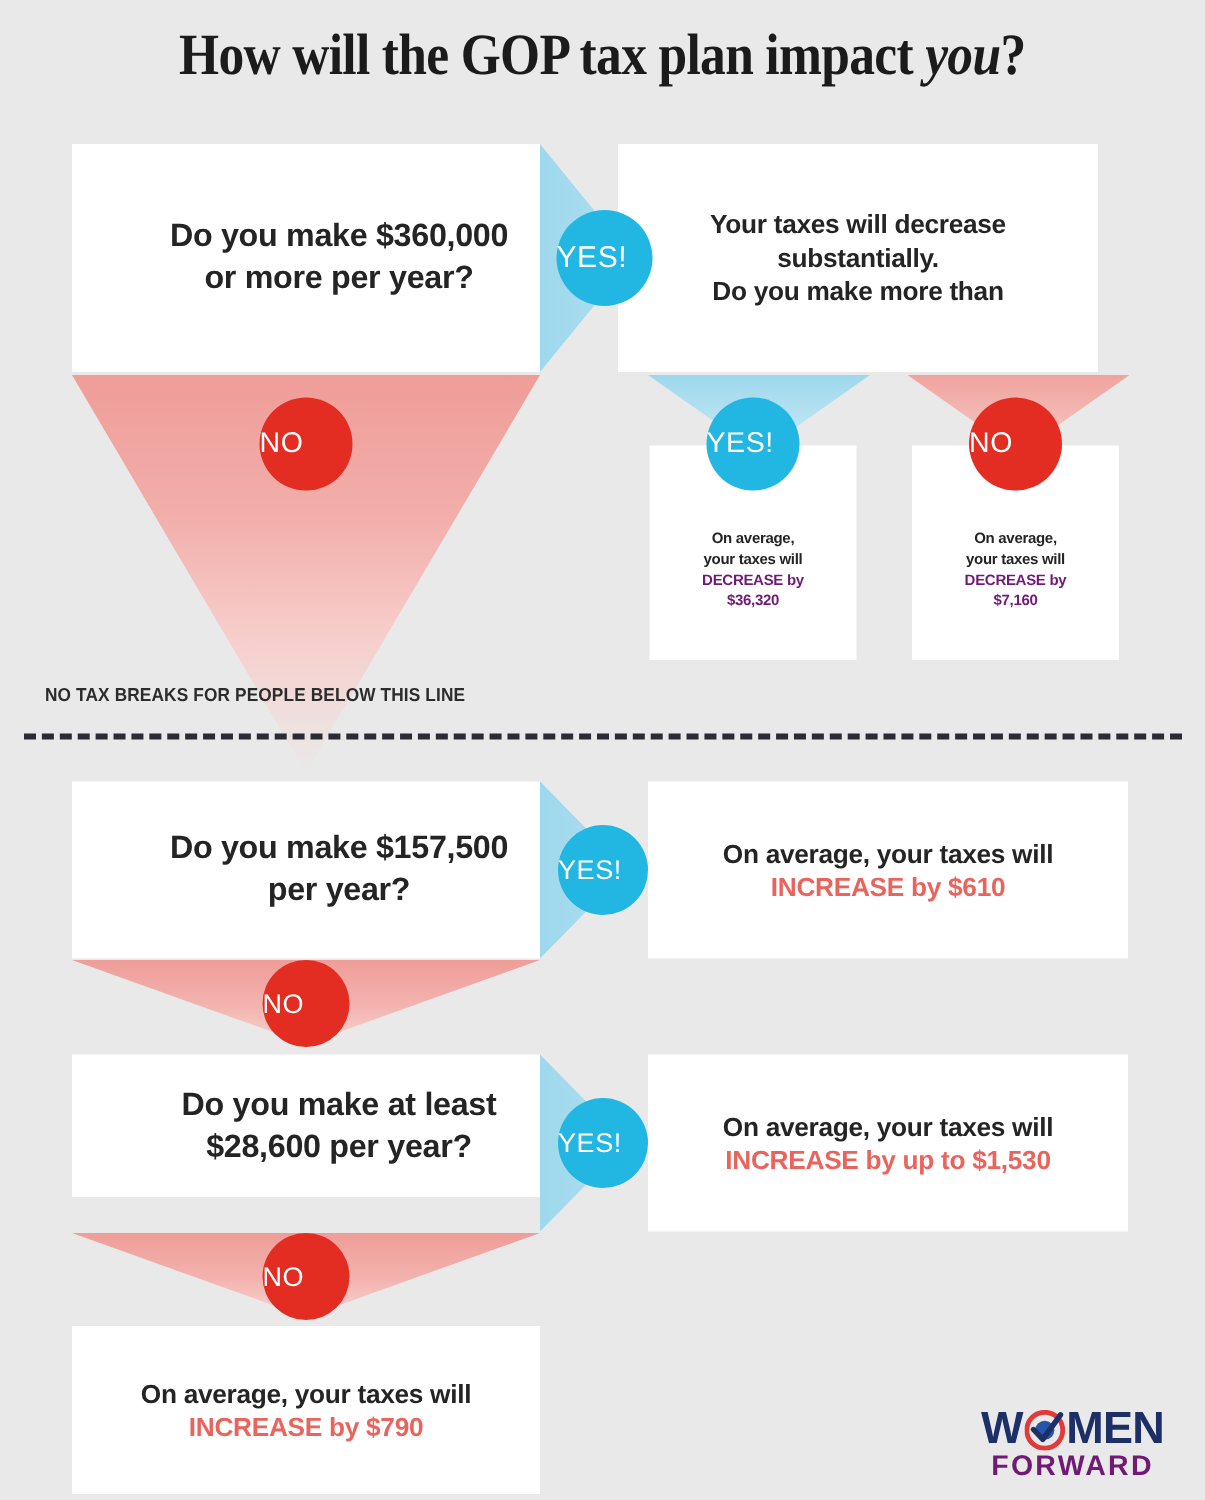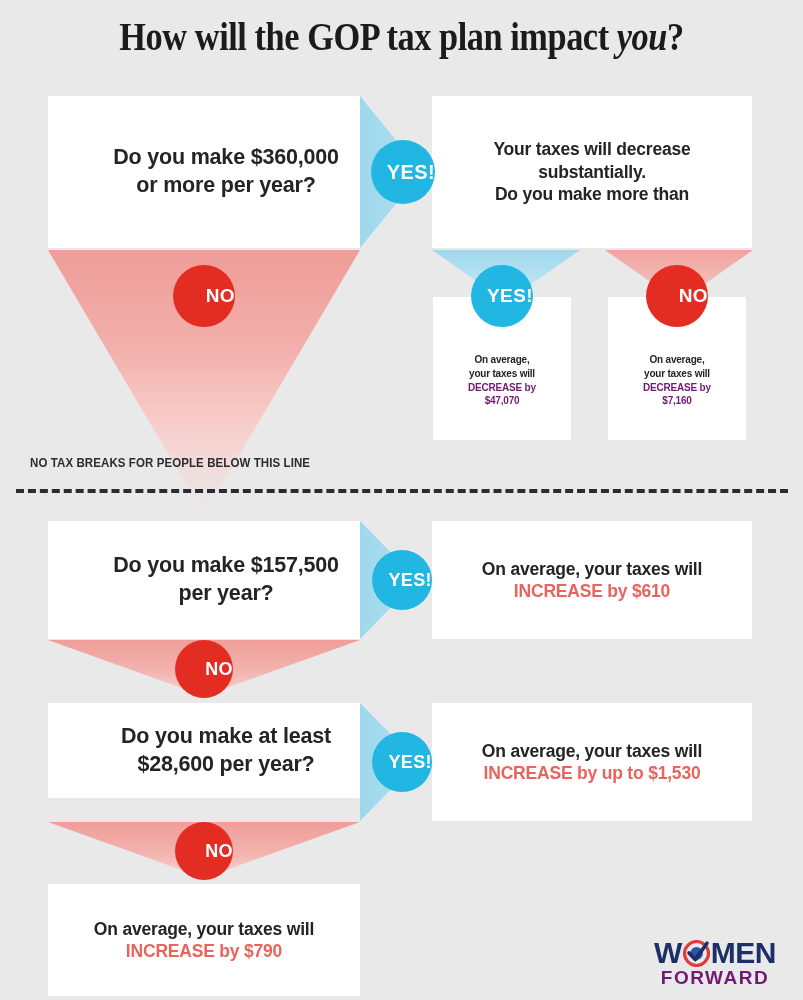--- a/index.html
+++ b/index.html
@@ -81,23 +81,23 @@
     clip-path: polygon(0% 0%, 100% 50%, 0% 100%);
     background: linear-gradient(to right, #9ed8ec 0%, #a9dcef 60%, #c9e9f6 100%);
   }
 
   
   .circle {
     position: absolute;
     border-radius: 50%;
     display: flex;
     align-items: center;
-    justify-content: flex-end;
+    justify-content: flex-start;
     color: #ffffff;
-    font-weight: bold;
+    font-weight: normal;
     letter-spacing: 0.4px;
   }
   .circle-yes { background: #22b6e2; }
   .circle-no  { background: #e32c22; }
 
   
   .divider-label {
     position: absolute;
     font-weight: bold;
     font-size: 12.5px;
@@ -152,21 +152,21 @@
     <span>How will the GOP tax plan impact </span><span class="em">you</span><span>?</span>
   </div>
 
   <div class="tri-grad-right" style="left:360px; top:96px; width:62px; height:152px;"></div>
 
   <div class="box" style="left:48px; top:96px; width:312px; height:152px;">
     <div class="q-text">Do you make $360,000</div>
     <div class="q-text">or more per year?</div>
   </div>
 
-  <div class="box" style="left:432px; top:96px; width:320px; height:152px; padding:0 14px;">
+  <div class="box" style="left:412px; top:96px; width:320px; height:152px; padding:0 14px;">
     <div class="r-text">Your taxes will decrease</div>
     <div class="r-text">substantially.</div>
     <div class="r-text">Do you make more than</div>
   </div>
 
   <div class="circle circle-yes" style="left:371px; top:140px; width:64px; height:64px; font-size:20px;">
     <span>YES!</span>
   </div>
 
   <div class="tri-grad grad-red" style="left:48px; top:250px; width:312px; height:265px;"></div>
@@ -176,21 +176,21 @@
   </div>
 
   <div class="tri-grad grad-blue" style="left:432px; top:250px; width:148px; height:52px;"></div>
 
   <div class="tri-grad grad-redtop" style="left:605px; top:250px; width:148px; height:52px;"></div>
 
   <div class="box" style="left:433px; top:297px; width:138px; height:143px; padding-top:24px;">
     <div class="r-text-sm">On average,</div>
     <div class="r-text-sm">your taxes will</div>
     <div class="r-text-sm decrease">DECREASE by</div>
-    <div class="r-text-sm decrease">$47,070</div>
+    <div class="r-text-sm decrease">$36,320</div>
   </div>
 
   <div class="box" style="left:608px; top:297px; width:138px; height:143px; padding-top:24px;">
     <div class="r-text-sm">On average,</div>
     <div class="r-text-sm">your taxes will</div>
     <div class="r-text-sm decrease">DECREASE by</div>
     <div class="r-text-sm decrease">$7,160</div>
   </div>
 
   <div class="circle circle-yes" style="left:471px; top:265px; width:62px; height:62px; font-size:19px;">

